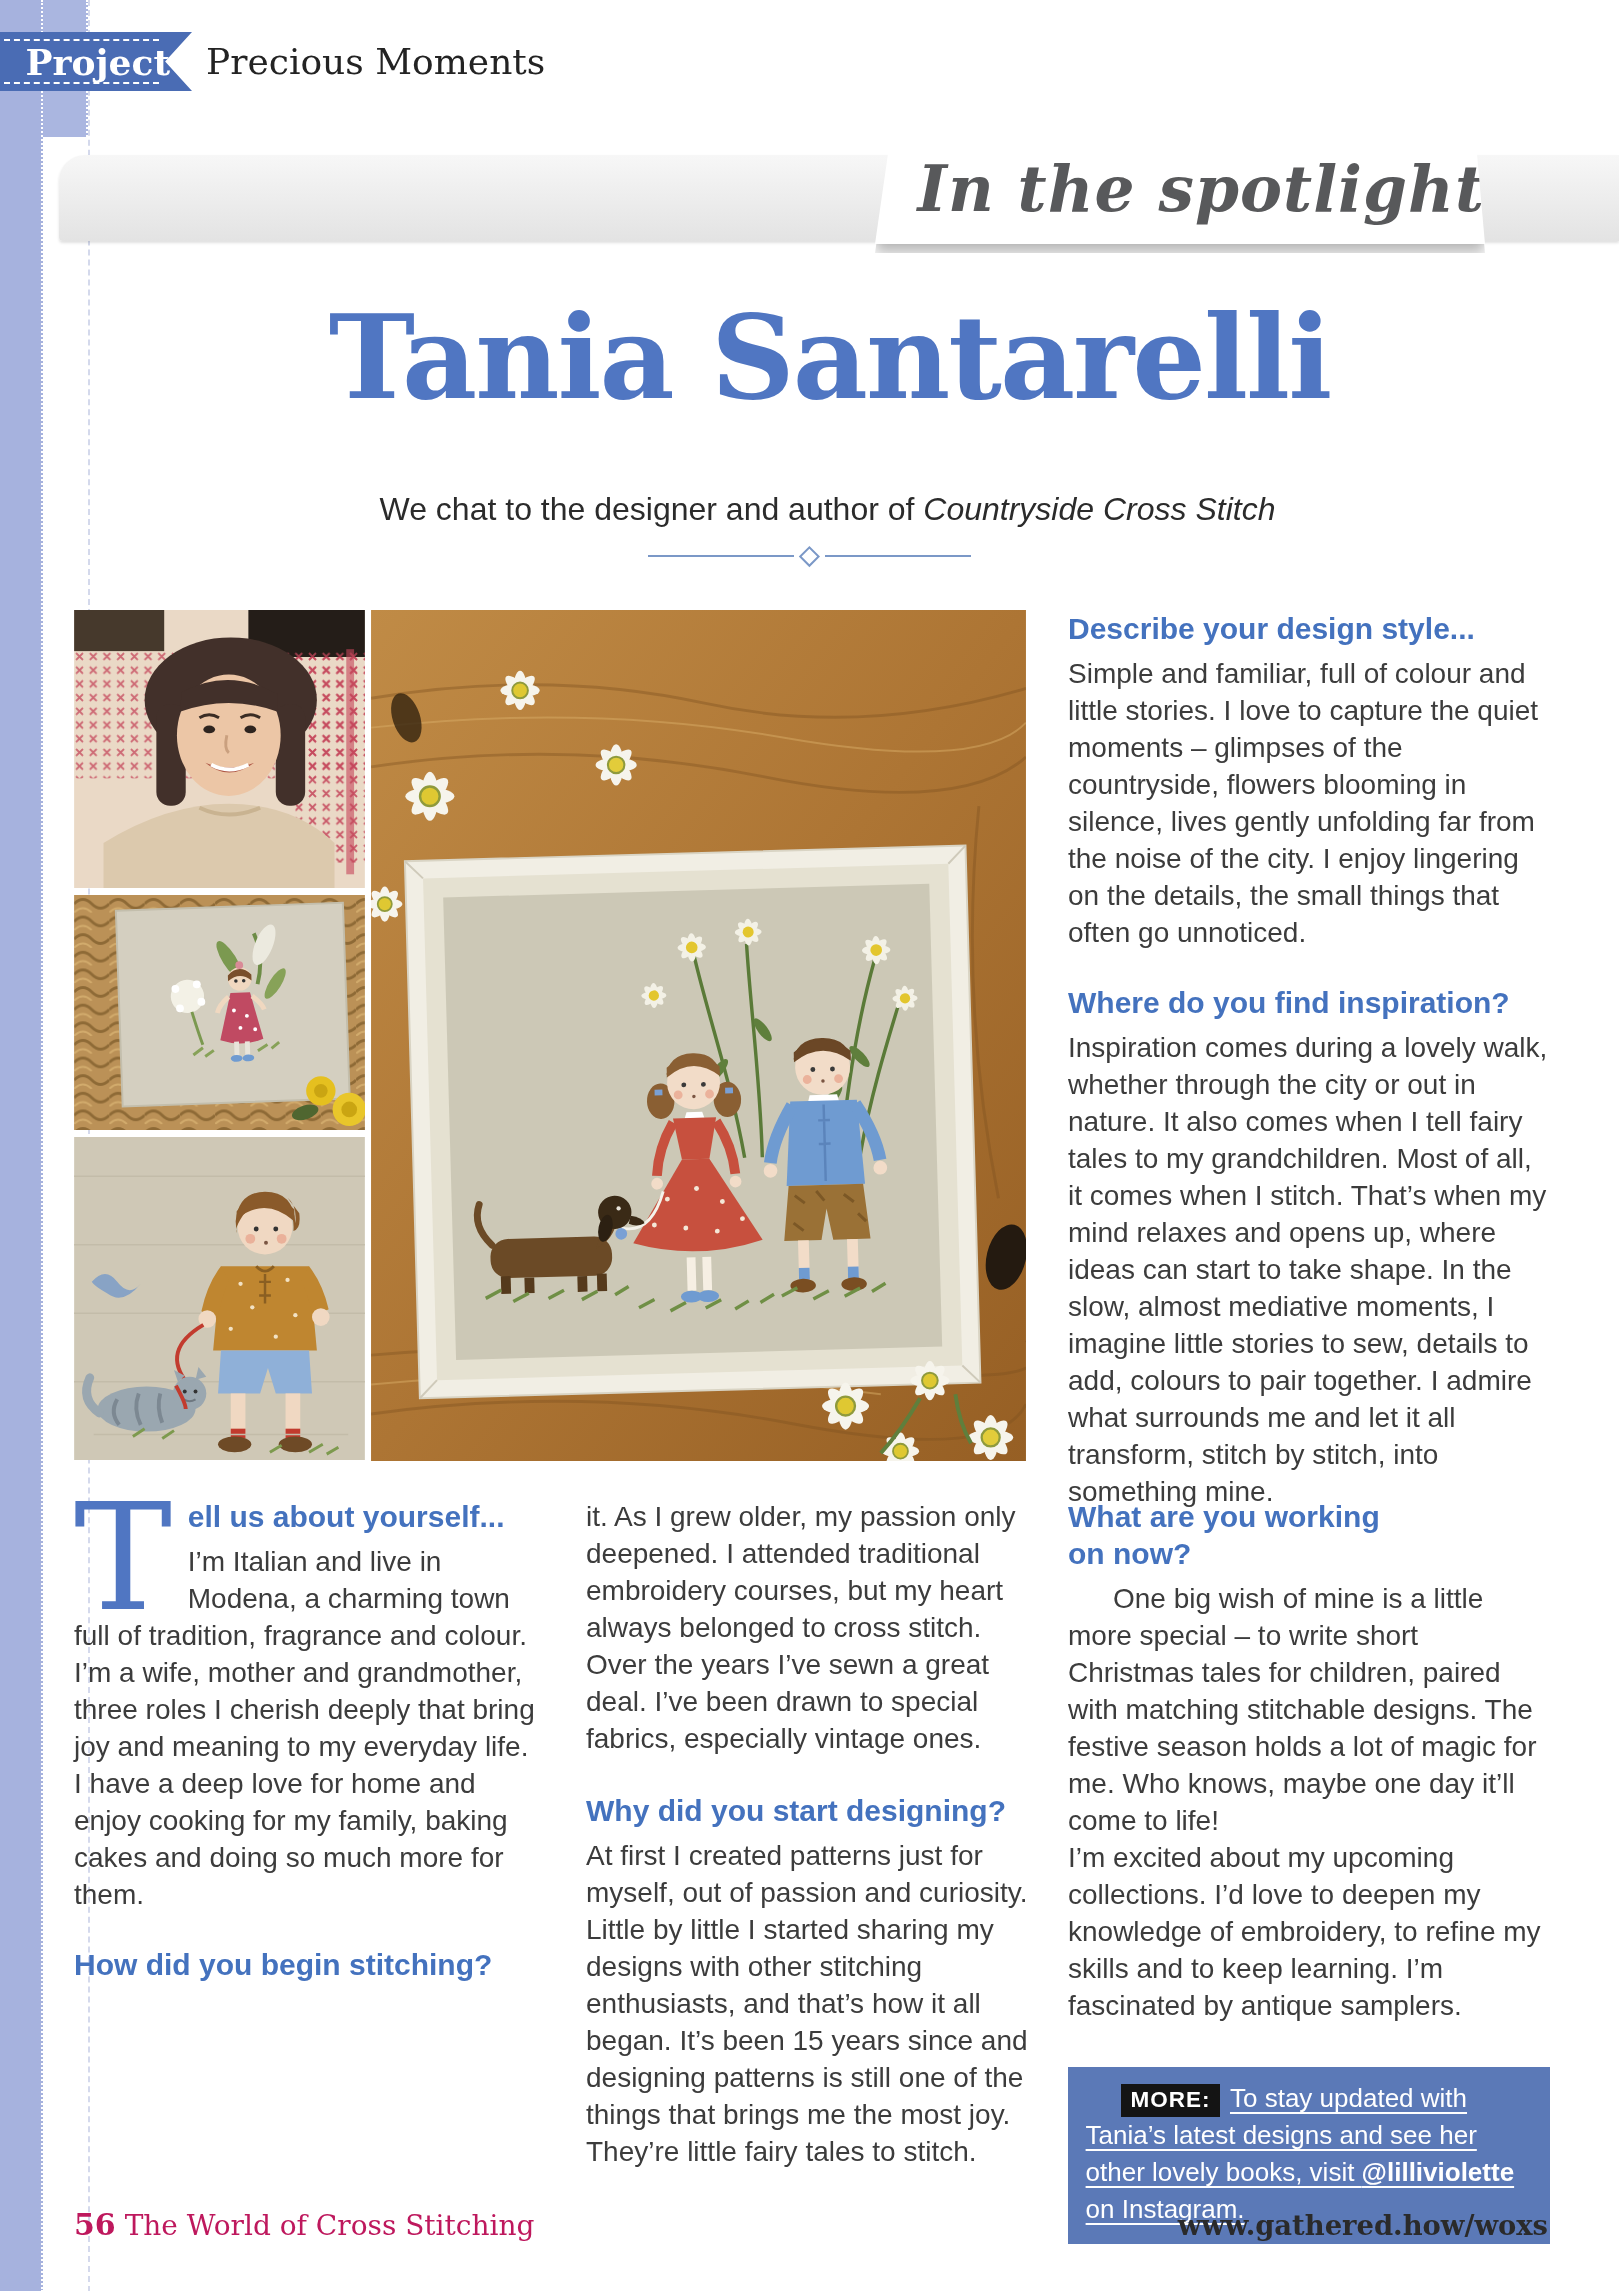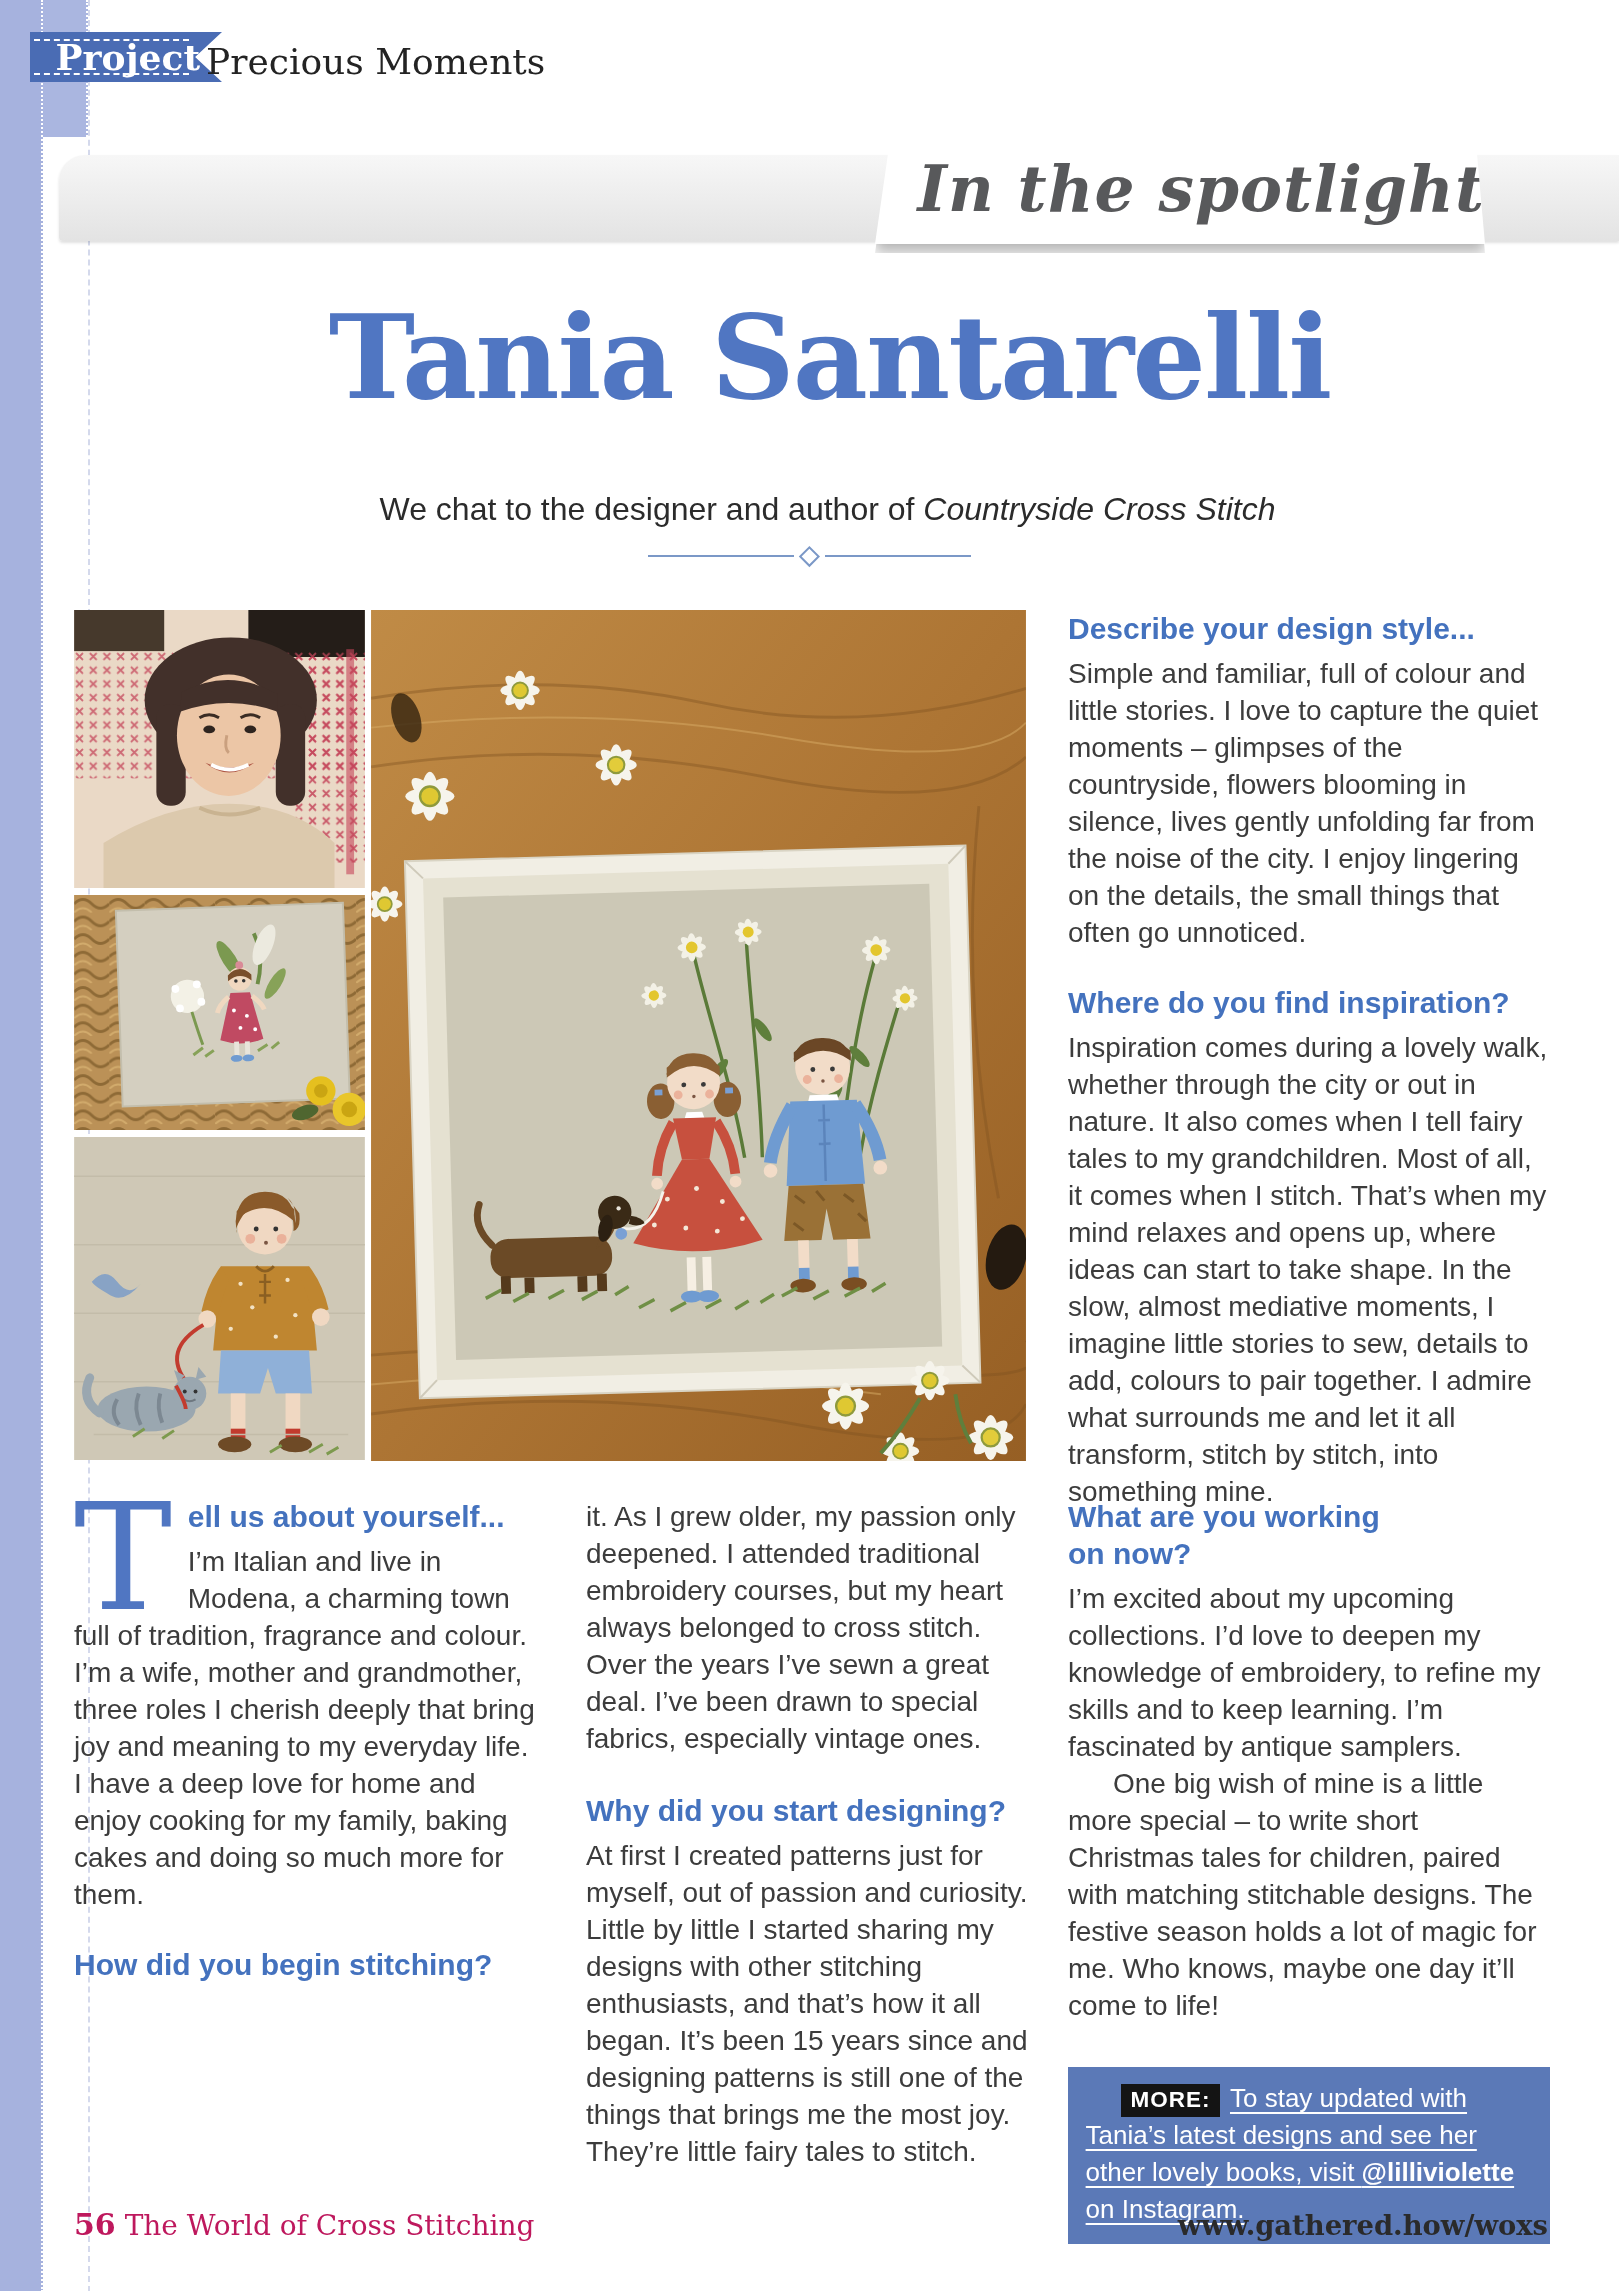--- a/index.html
+++ b/index.html
@@ -8,23 +8,23 @@
 
   
   .side-strip{position:absolute;left:0;top:0;width:41px;height:2292px;background:#a6b2de;
               border-right:2.9px dotted #ffffff;}
   .side-strip-top{position:absolute;left:0;top:0;width:86px;height:137px;background:#aab6e0;
               border-right:2.9px dotted #ffffff;}
   .page-edge-dashes{position:absolute;left:88px;top:0;width:0;height:2292px;
               border-left:2px dashed #d4d9ec;}
 
   
-  .project-ribbon{position:absolute;left:0;top:32px;width:192px;height:50px;background:#4a6cb4;
+  .project-ribbon{position:absolute;left:0;top:32px;width:192px;height:59px;background:#4a6cb4;
       clip-path:polygon(0 0,100% 0,86% 50%,100% 100%,0 100%);
-      display:flex;align-items:center;margin-left:30px;}
+      display:flex;align-items:center;}
   .project-ribbon .inner{position:absolute;left:3.9px;right:33px;top:6.9px;bottom:6.9px;
       border-top:2px dashed #ffffff;border-bottom:2px dashed #ffffff;}
   .project-ribbon span{position:relative;margin-left:25.5px;color:#ffffff;
       font-family:"DejaVu Serif",serif;font-weight:bold;font-size:36px;}
   .article-type{position:absolute;left:206px;top:41px;font-family:"DejaVu Serif",serif;
       font-size:36px;color:#232323;}
 
   
   .spotlight-band{position:absolute;left:59px;top:155px;width:1560px;height:86px;
       background:linear-gradient(#f7f7f7,#e3e3e3);border-radius:25.5px 0 0 3.9px;
@@ -522,22 +522,22 @@
   </div>
 
   <div class="col2">
     <p class="qa-b">it. As I grew older, my passion only deepened. I attended traditional embroidery courses, but my heart always belonged to cross stitch. Over the years I’ve sewn a great deal. I’ve been drawn to special fabrics, especially vintage ones.</p>
     <h3 class="qa-h" style="margin-top:35px;">Why did you start designing?</h3>
     <p class="qa-b p-tight">At first I created patterns just for myself, out of passion and curiosity. Little by little I started sharing my designs with other stitching enthusiasts, and that’s how it all began. It’s been 15 years since and designing patterns is still one of the things that brings me the most joy. They’re little fairy tales to stitch.</p>
   </div>
 
   <div class="col3">
     <h3 class="qa-h h-narrow">What are you working on now?</h3>
+    <p class="qa-b p-tight indent">One big wish of mine is a little more special – to write short Christmas tales for children, paired with matching stitchable designs. The festive season holds a lot of magic for me. Who knows, maybe one day it’ll come to life!</p>
     <p class="qa-b p-tight">I’m excited about my upcoming collections. I’d love to deepen my knowledge of embroidery, to refine my skills and to keep learning. I’m fascinated by antique samplers.</p>
-    <p class="qa-b p-tight indent">One big wish of mine is a little more special – to write short Christmas tales for children, paired with matching stitchable designs. The festive season holds a lot of magic for me. Who knows, maybe one day it’ll come to life!</p>
 
     <div class="more-box">
       <span class="link"><span class="more-label">MORE:</span><span>To stay updated with Tania’s latest designs and see her other lovely books, visit </span><b class="more-handle">@lilliviolette</b><span> on Instagram.</span></span>
     </div>
   </div>
 
   <div class="footer-left">
     <b>56</b>
     <span>The World of Cross Stitching</span>
   </div>

